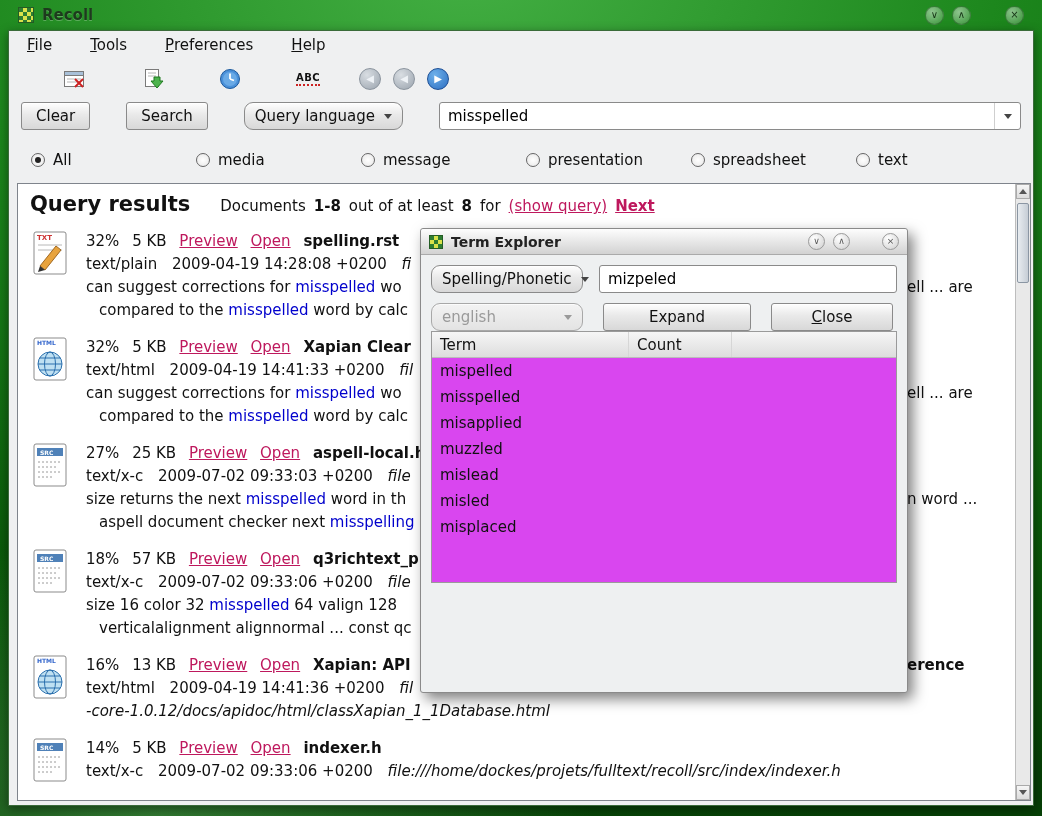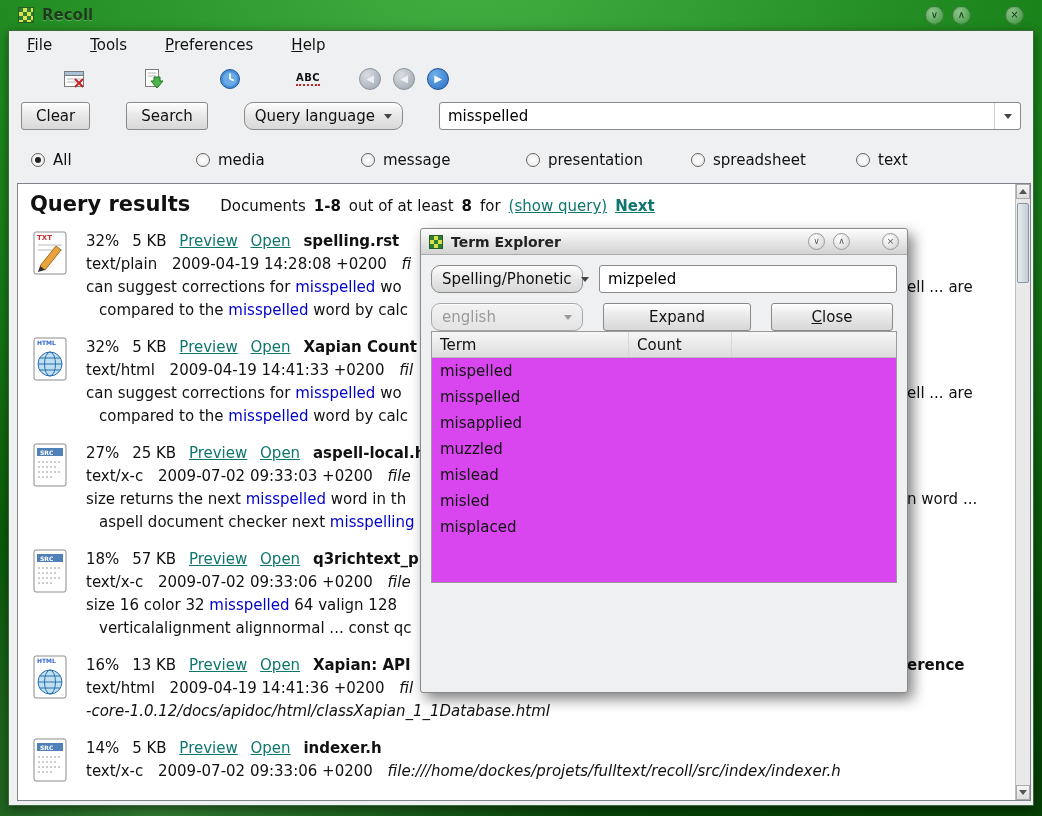--- a/index.html
+++ b/index.html
@@ -72,21 +72,21 @@
   .radio .dot { display:none; width:6px; height:6px; border-radius:50%; background:#222; }
   .radio.checked .dot { display:block; }
 
   
   .results { position:absolute; left:8px; right:2px; top:152px; bottom:4px;
     background:#fff; border:1px solid #7f848c; overflow:hidden; }
   .results-inner { position:absolute; left:0; top:0; right:16px; bottom:0; padding:8px 0 0 12px; overflow:hidden; }
 
   .rheader { display:flex; align-items:baseline; gap:8px; white-space:nowrap; }
   .rh-title { font-size:21px; font-weight:bold; margin-right:22px; }
-  .lnk { color:#0f766e; text-decoration:underline; cursor:pointer; }
+  .lnk { color:#be185d; text-decoration:underline; cursor:pointer; }
   .lnk.bold { font-weight:bold; }
   .hl { color:#0000cc; }
 
   .result { display:flex; gap:12px; margin-top:14px; }
   .ricon { width:44px; flex:0 0 auto; }
   .rbody { flex:1; position:relative; min-width:0; }
   .rline { height:23px; line-height:23px; white-space:nowrap; position:relative; font-size:15px; }
   .rline.l1 > * { margin-right:8px; }
   .rtitle { font-weight:bold; }
   .meta span { margin-right:10px; }
@@ -296,21 +296,21 @@
                 <line x1="9.5" y1="22" x2="30.5" y2="22" stroke="#2a6fad"></line>
                 <line x1="9.5" y1="34" x2="30.5" y2="34" stroke="#2a6fad"></line>
               </svg>
           </div>
           <div class="rbody">
             <div class="rline l1">
               <span>32%</span>
               <span>5 KB</span>
               <a class="lnk">Preview</a>
               <a class="lnk">Open</a>
-              <span class="rtitle">Xapian Count</span>
+              <span class="rtitle">Xapian Clear</span>
             </div>
             <div class="rline meta">
               <span>text/html</span>
               <span>2009-04-19 14:41:33 +0200</span>
               <span class="path">fil</span>
             </div>
             <div class="rline"><span>can suggest corrections for </span><span class="hl">misspelled</span><span> wo</span><span class="rfrag">ell ... are</span></div>
             <div class="rline indent"><span>compared to the </span><span class="hl">misspelled</span><span> word by calc</span></div>
           </div>
         </div>

